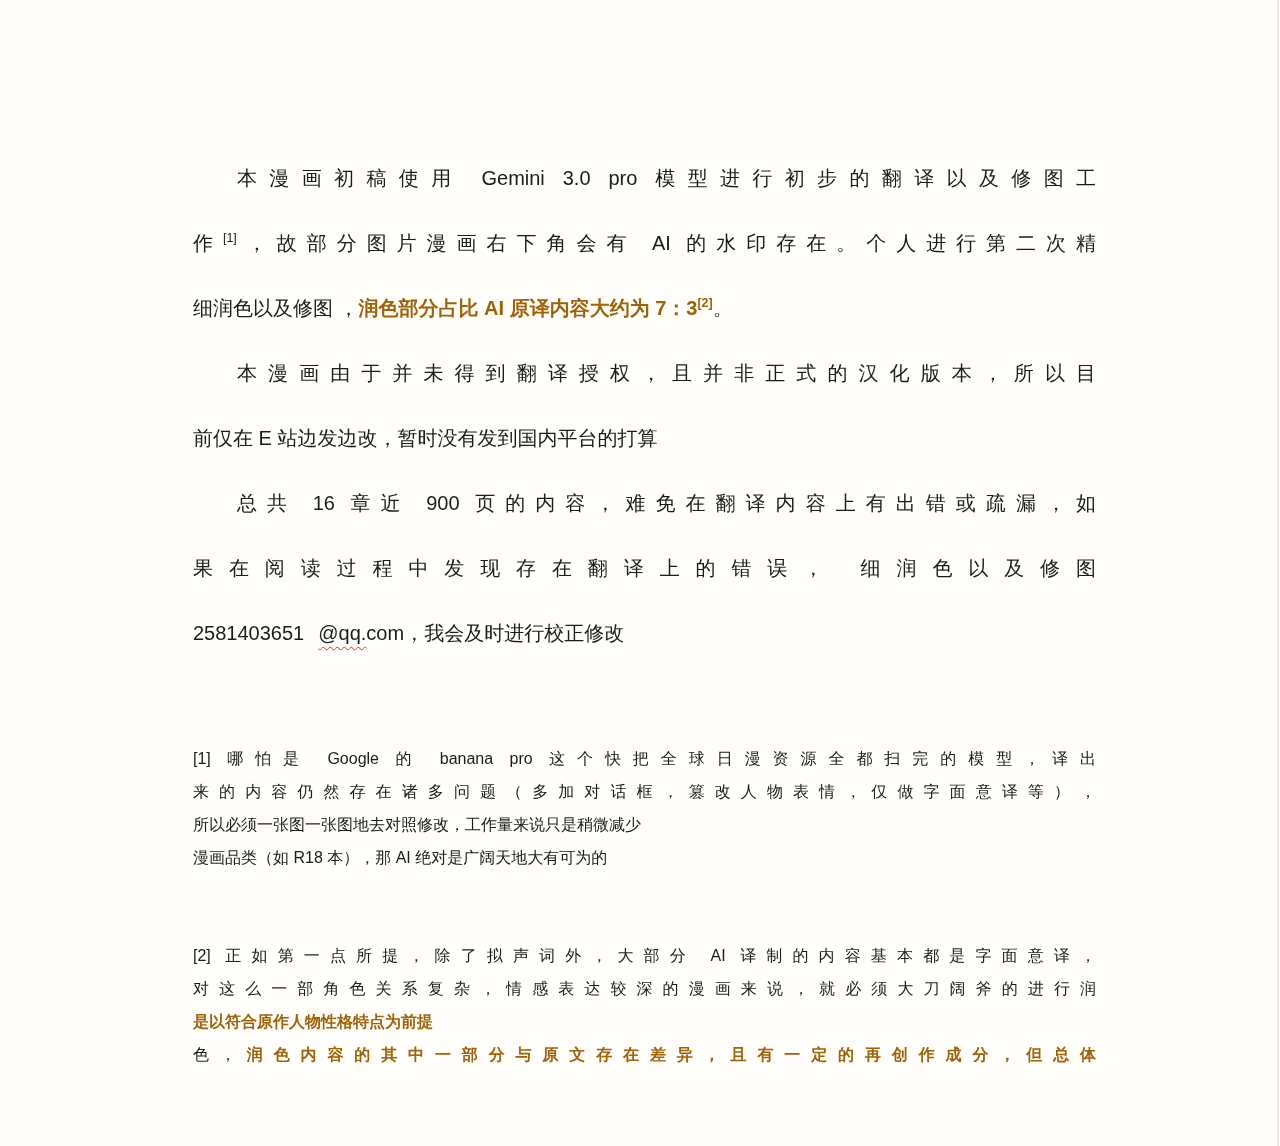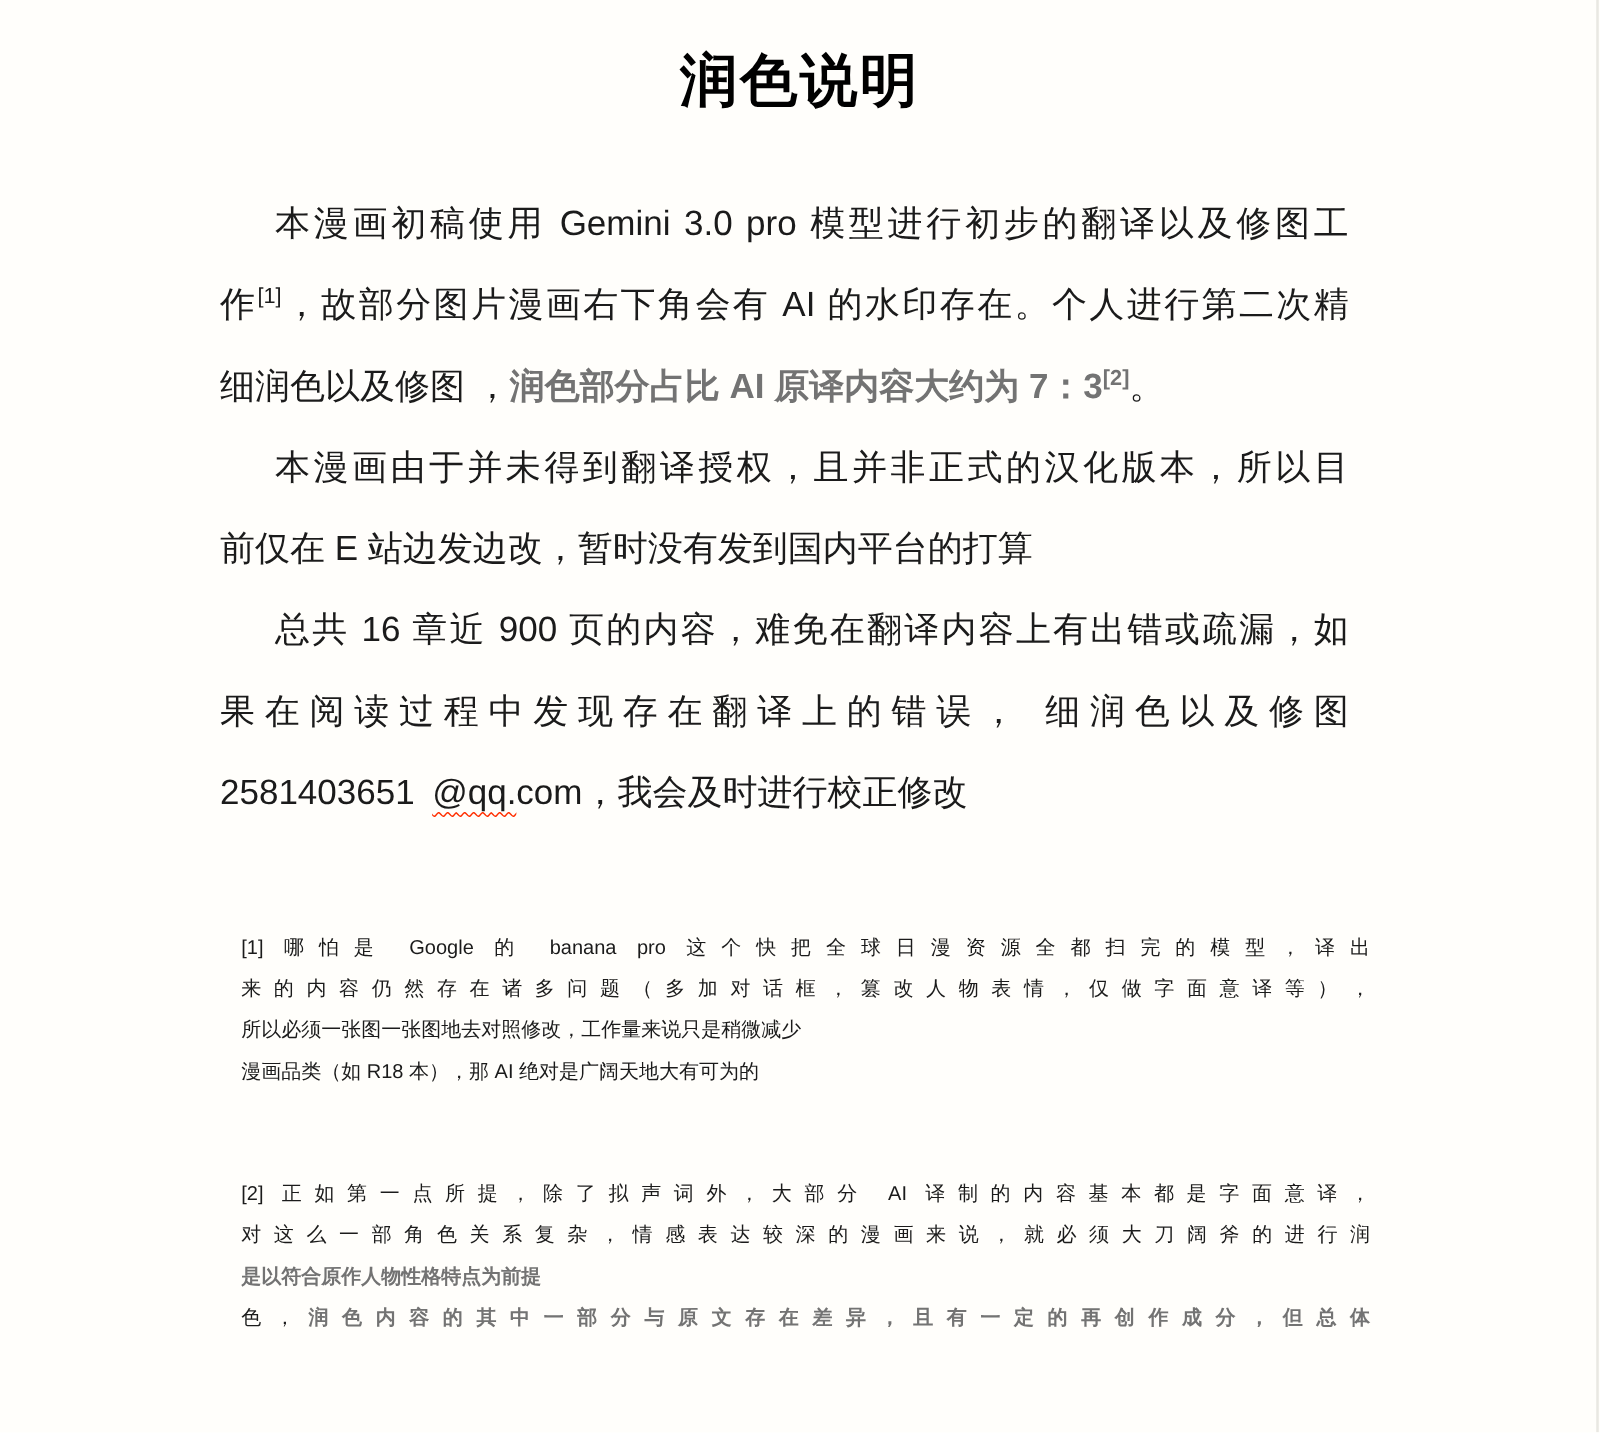--- a/index.html
+++ b/index.html
@@ -16,46 +16,45 @@
     background:#e9e8e2;
   }
   .doc-title {
     position:absolute; top:34px; left:0; width:100%;
     text-align:center;
     font-family:"Liberation Serif","DejaVu Serif",serif;
     font-weight:bold; font-size:46px; color:#000;
     letter-spacing:2px;
   }
   .bodytext {
-    position:absolute; left:176px; top:146px; width:903px;
-    font-size:28px; line-height:65px;
+    position:absolute; left:193px; top:146px; width:903px;
+    font-size:20px; line-height:65px;
   }
   .fn { position:absolute; left:193px; width:903px; font-size:16px; line-height:33px; }
   .fn1 { top:742px; }
   .fn2 { top:939px; }
   .line { white-space:pre-wrap; }
   .j { text-align:justify; text-align-last:justify; }
   .ind { text-indent:44px; }
-  .red { color:#737373; font-weight:bold; }
+  .red { color:#a16207; font-weight:bold; }
   .sup { vertical-align:super; font-size:62%; line-height:0; }
   .wavy {
     text-decoration-line:underline;
     text-decoration-style:wavy;
     text-decoration-color:#ff2d00;
     text-decoration-thickness:1px;
     text-underline-offset:6px;
     margin-left:14px;
   }
 </style>
 </head>
 <body>
 
 <div class="page">
 
-  <div class="doc-title">润色说明</div>
 
   <div class="bodytext">
     <div class="line j ind">本漫画初稿使用 Gemini 3.0 pro 模型进行初步的翻译以及修图工</div>
     <div class="line j"><span>作</span><span class="sup">[1]</span><span>，故部分图片漫画右下角会有 AI 的水印存在。个人进行第二次精</span></div>
     <div class="line"><span>细润色以及修图 ，</span><span class="red">润色部分占比 AI 原译内容大约为 7：3</span><span class="red sup">[2]</span><span>。</span></div>
 
     <div class="line j ind">本漫画由于并未得到翻译授权，且并非正式的汉化版本，所以目</div>
     <div class="line">前仅在 E 站边发边改，暂时没有发到国内平台的打算</div>
 
     <div class="line j ind">总共 16 章近 900 页的内容，难免在翻译内容上有出错或疏漏，如</div>

